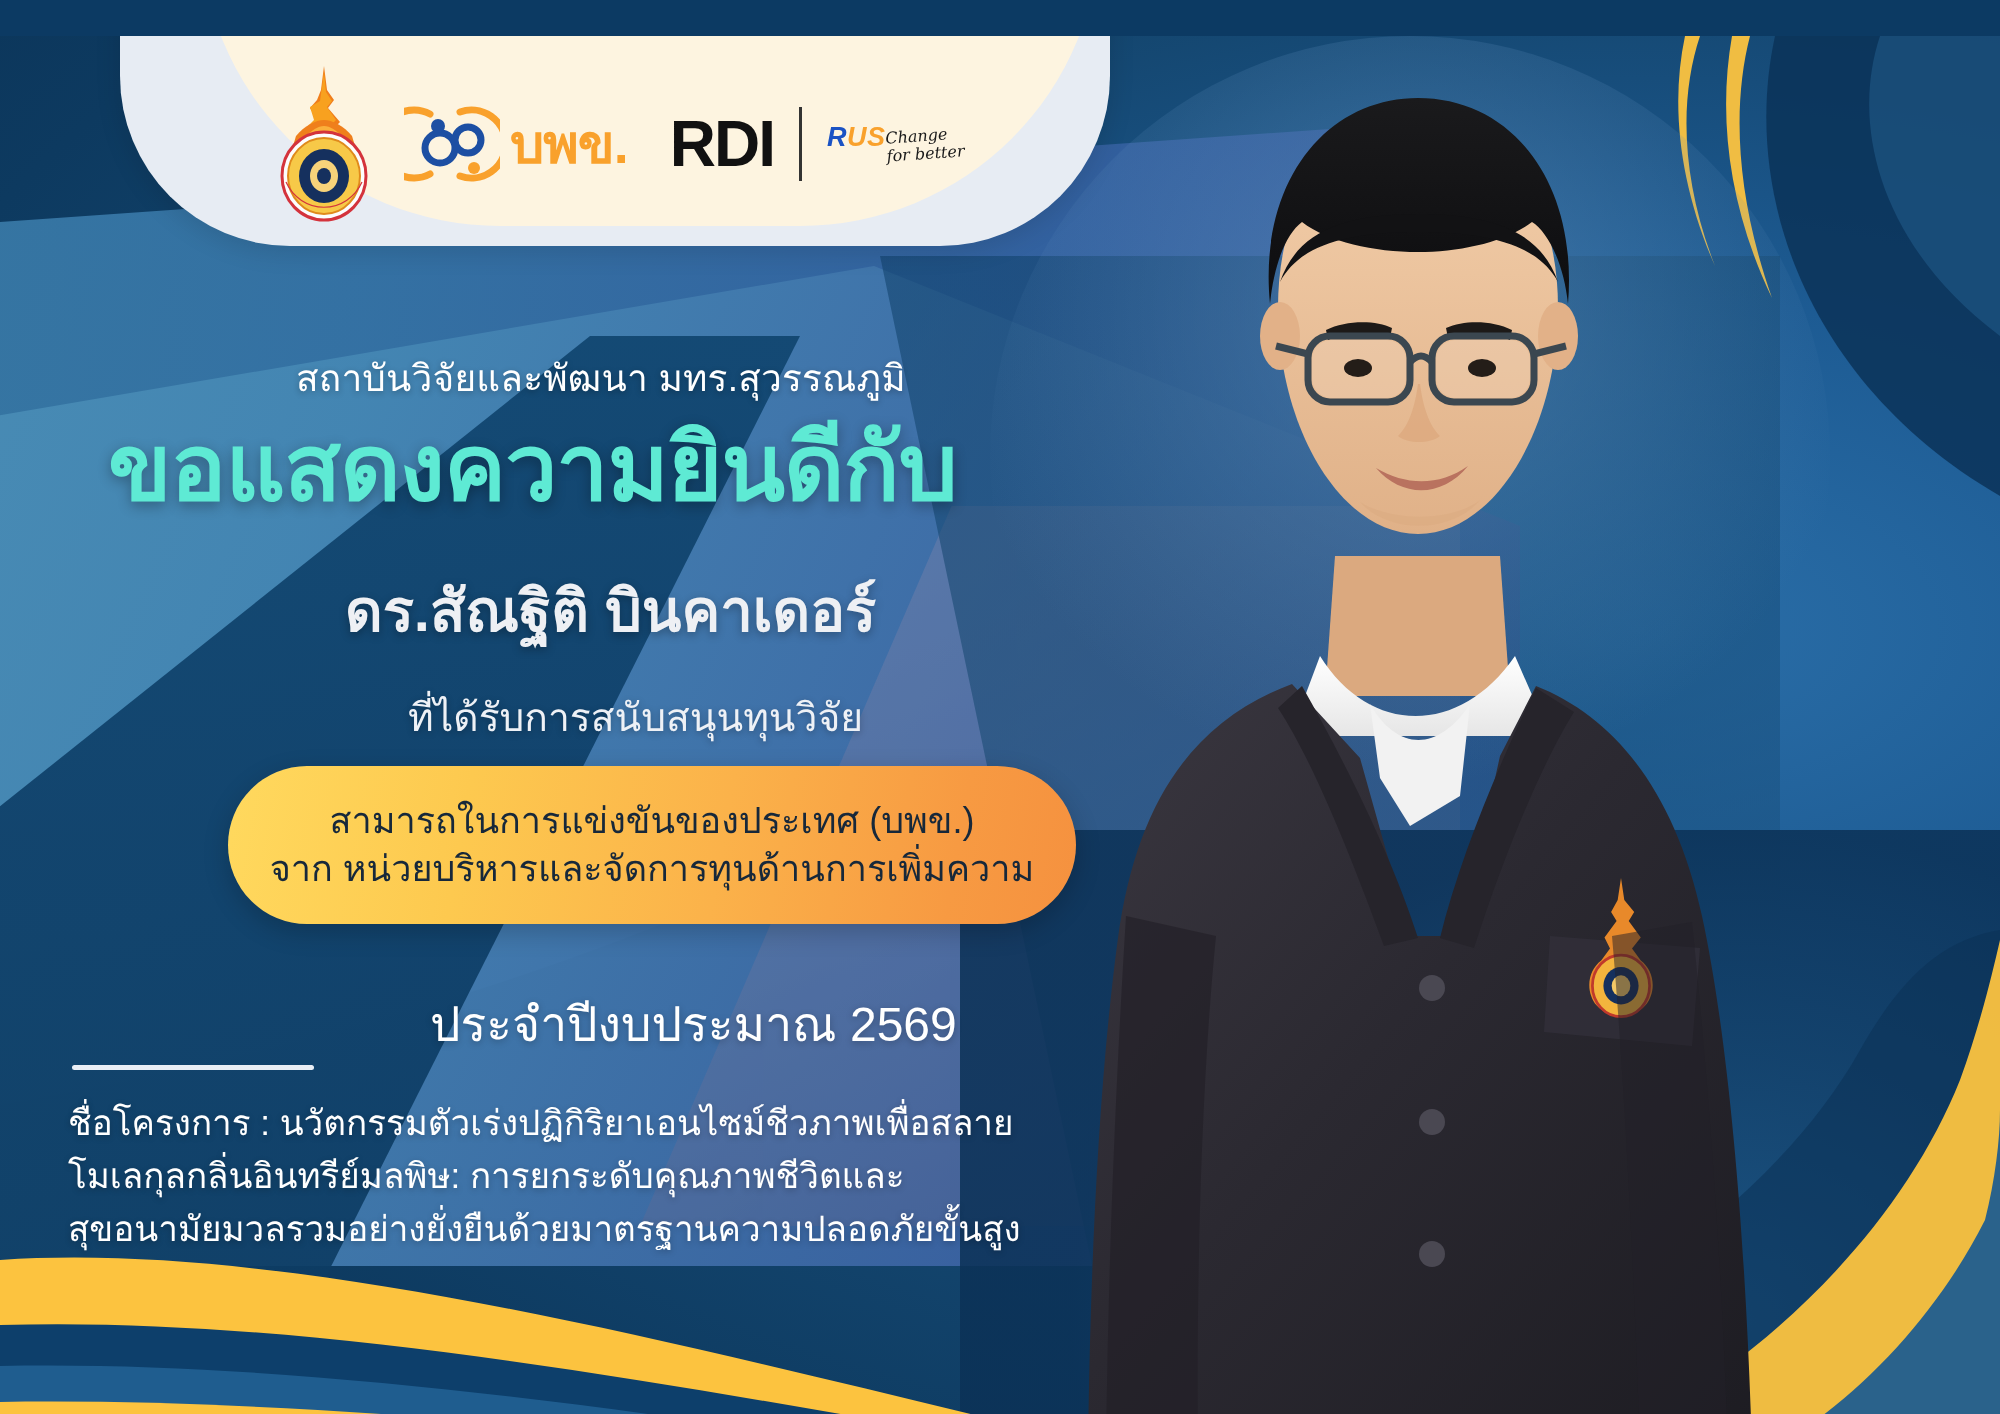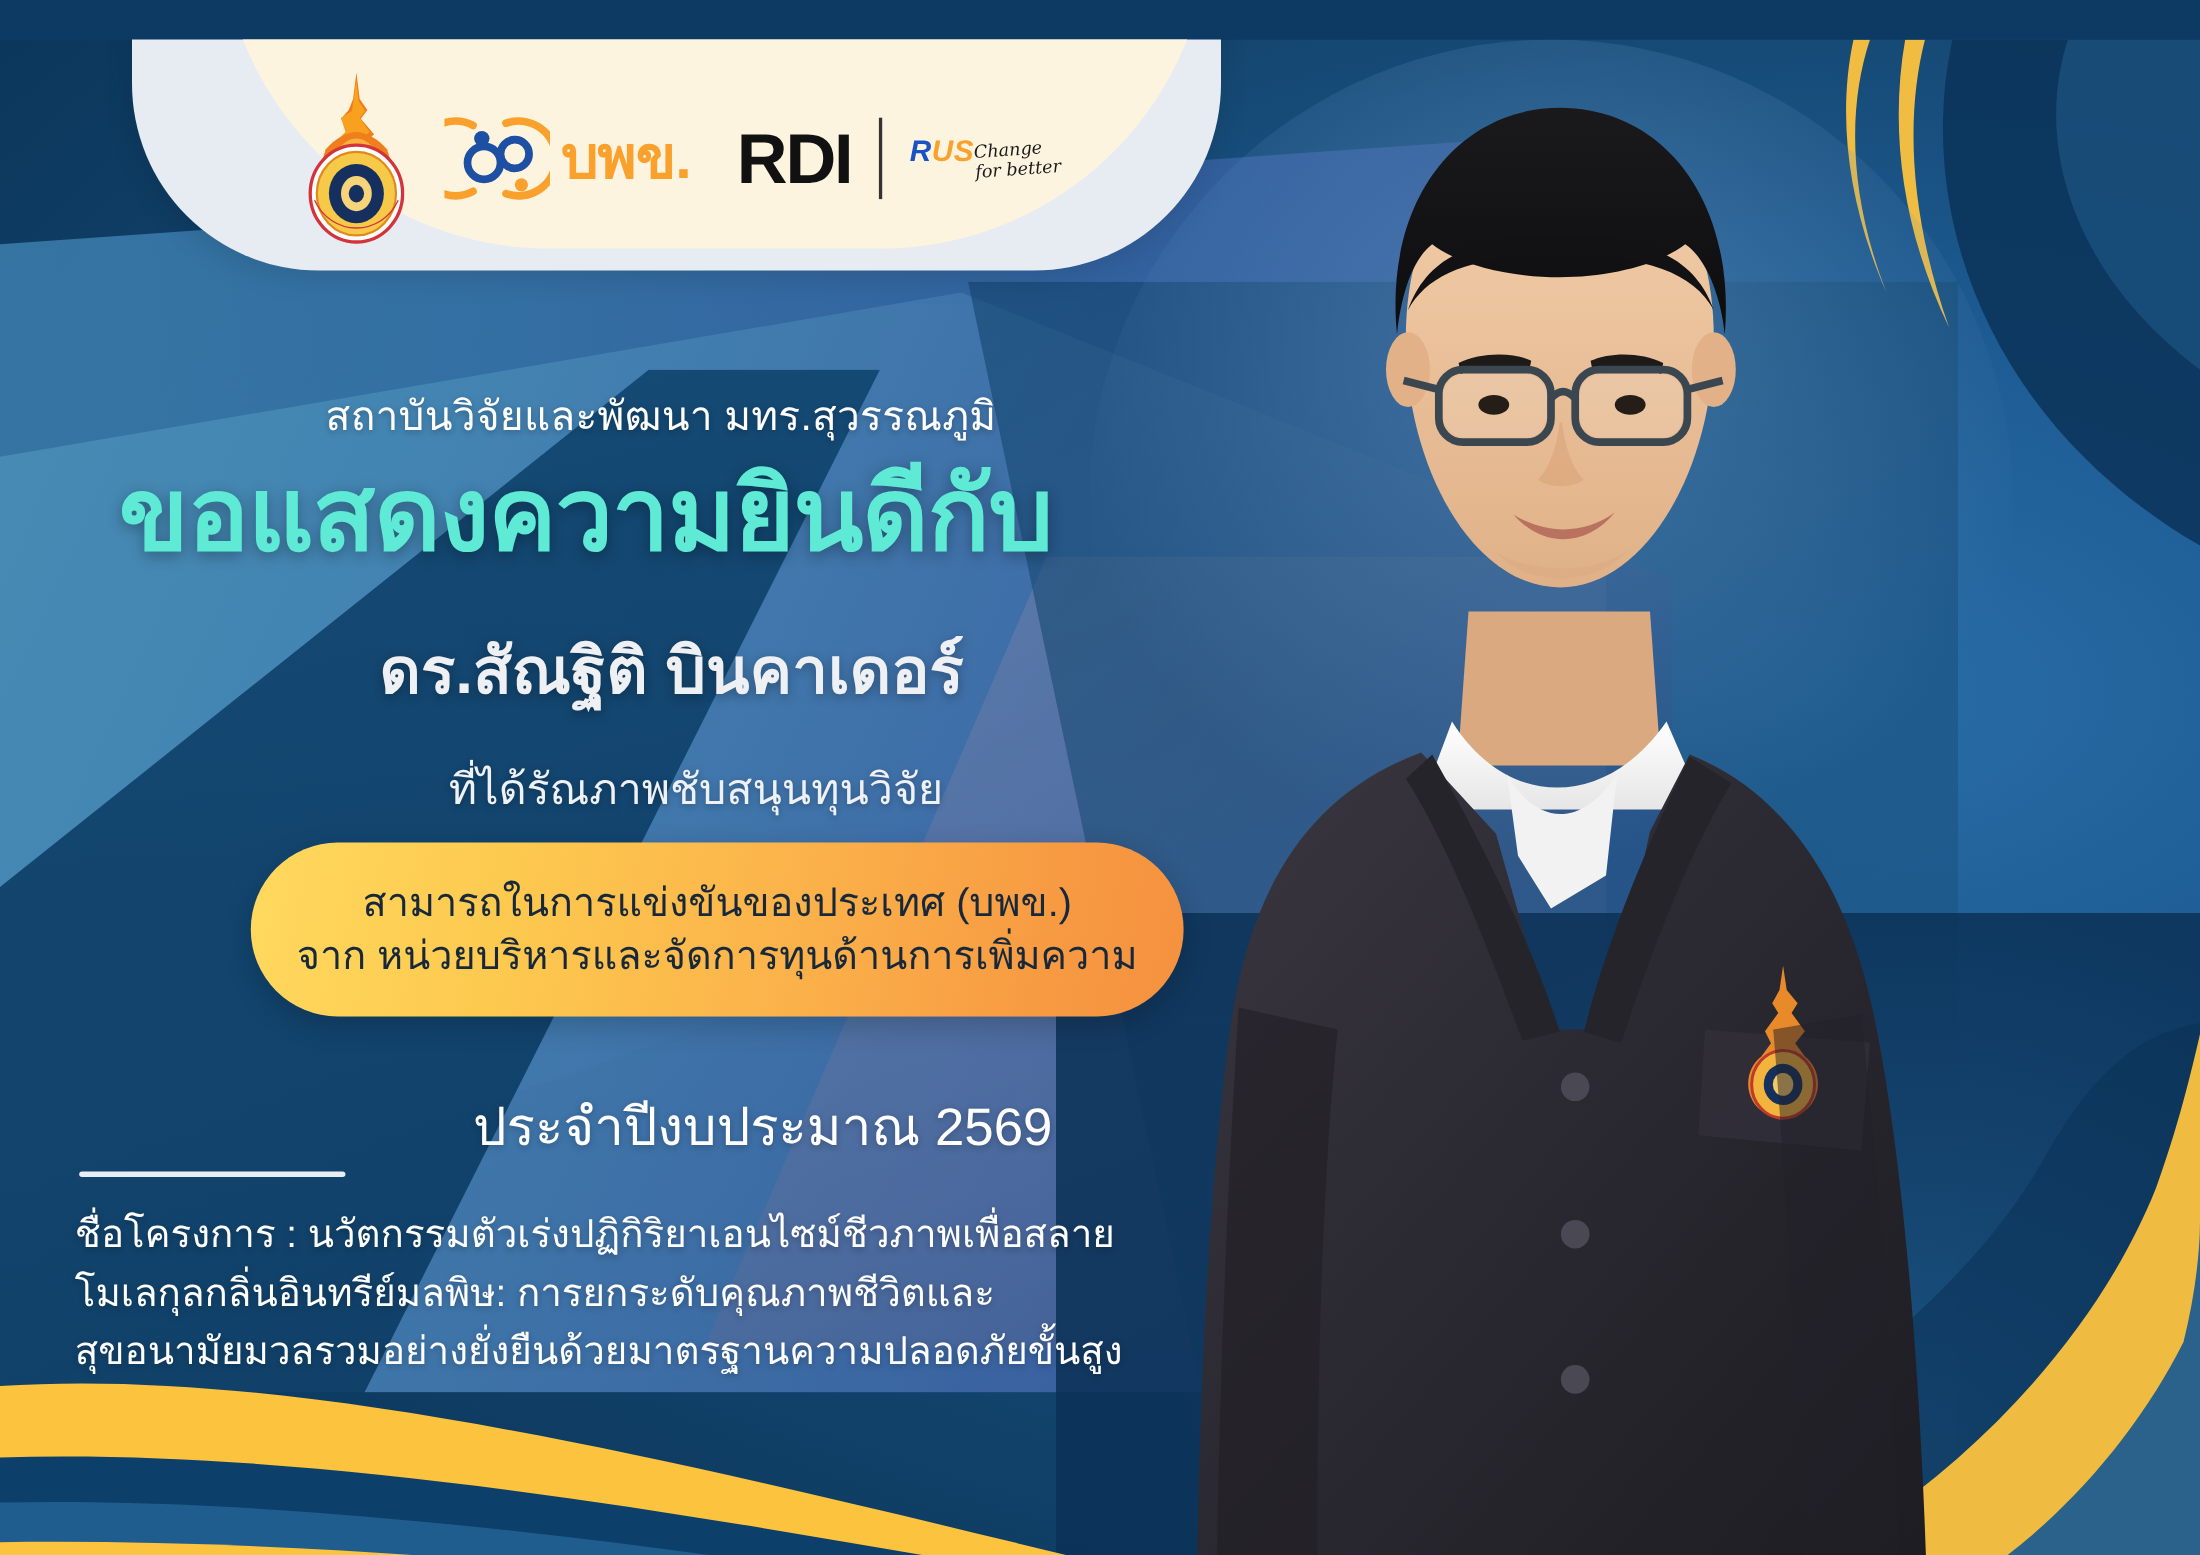--- a/index.html
+++ b/index.html
@@ -379,21 +379,21 @@
   </div>
 
   <div class="content">
 
     <div class="org-line">สถาบันวิจัยและพัฒนา มทร.สุวรรณภูมิ</div>
 
     <div class="headline">ขอแสดงความยินดีกับ</div>
 
     <div class="person">ดร.สัณฐิติ บินคาเดอร์</div>
 
-    <div class="sub-line">ที่ได้รัณภาพชับสนุนทุนวิจัย</div>
+    <div class="sub-line">ที่ได้รับการสนับสนุนทุนวิจัย</div>
 
     <div class="pill">
       <div class="pill-line">สามารถในการแข่งขันของประเทศ (บพข.)</div>
       <div class="pill-line">จาก หน่วยบริหารและจัดการทุนด้านการเพิ่มความ</div>
     </div>
 
     <div class="fiscal">ประจำปีงบประมาณ 2569</div>
 
     <div class="rule"></div>
 

